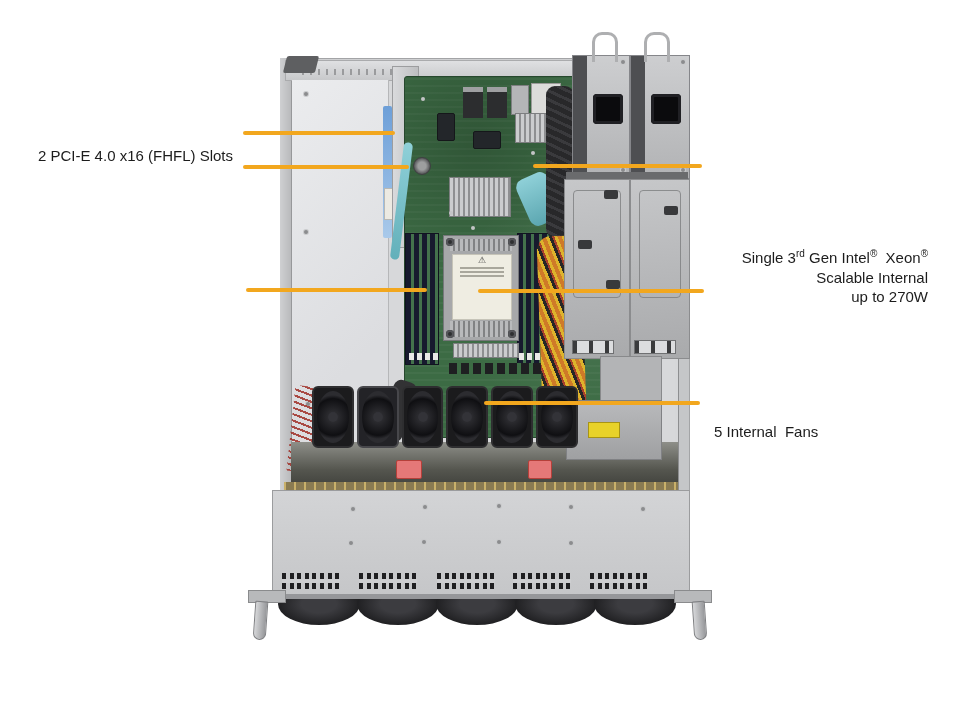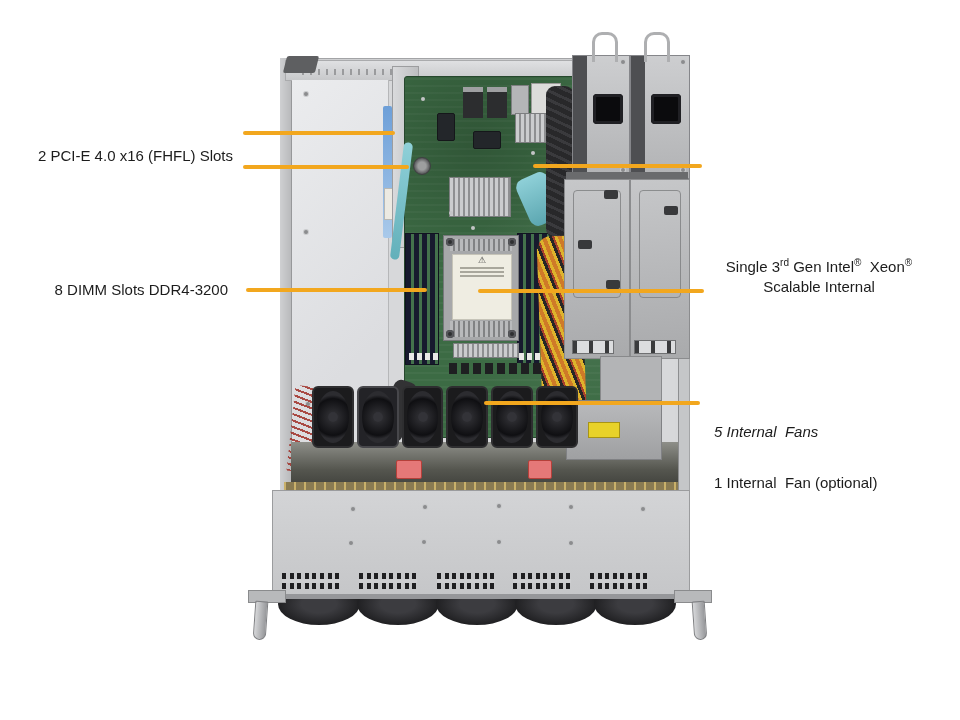--- a/index.html
+++ b/index.html
@@ -12,21 +12,21 @@
   #stage{position:relative;width:960px;height:720px;background:#fff;}
   .abs{position:absolute;}
 
   
   .lbl{position:absolute;font-size:15px;line-height:17px;color:var(--ink);white-space:pre;}
   #title-label{left:58px;top:68px;width:164px;text-align:center;font-style:italic;font-size:16px;}
   #lbl-fhfl{left:20px;top:123px;width:213px;text-align:right;margin-top:24px;}
   #lbl-lp{left:20px;top:158px;width:213px;text-align:right;}
   #lbl-m2{left:716px;top:157px;width:230px;text-align:left;}
   #lbl-dimm{left:18px;top:281px;width:210px;text-align:right;}
-  #lbl-cpu{left:710px;top:257px;width:218px;text-align:center;line-height:19.5px;white-space:normal;}
+  #lbl-cpu{left:710px;top:248px;width:218px;text-align:right;line-height:19.5px;white-space:normal;}
   #lbl-cpu .line{display:block;white-space:pre;}
   #lbl-fans{left:714px;top:389px;width:230px;text-align:left;}
   .sup{font-size:10px;vertical-align:super;line-height:0;}
 
   
   .cline{position:absolute;height:4px;background:var(--accent);border-radius:2px;z-index:50;}
   #line-fhfl{left:243px;top:131px;width:152px;}
   #line-lp{left:243px;top:165px;width:166px;}
   #line-m2{left:533px;top:164px;width:169px;}
   #line-dimm{left:246px;top:288px;width:181px;}
@@ -294,23 +294,22 @@
   <div class="ear-hook" id="ear-hook-r"></div>
 
   <div class="cline" id="line-fhfl"></div>
   <div class="cline" id="line-lp"></div>
   <div class="cline" id="line-m2"></div>
   <div class="cline" id="line-dimm"></div>
   <div class="cline" id="line-cpu"></div>
   <div class="cline" id="line-fans"></div>
 
   <div class="lbl" id="lbl-fhfl">2 PCI-E 4.0 x16 (FHFL) Slots</div>
-  <div class="lbl" id="lbl-dimm">8 DIMM Slots DDR4-3200</div>
   <div class="lbl" id="lbl-cpu">
     <span class="line"><span>Single 3</span><span class="sup">rd</span><span> Gen Intel</span><span class="sup">®</span><span>  Xeon</span><span class="sup">®</span></span>
     <span class="line">Scalable Internal</span>
+    <span class="line">up to 270W</span>
   </div>
   <div class="lbl" id="lbl-fans">
-    <span class="line" style="display:block;font-style:italic;">5 Internal  Fans</span>
-    <span class="line" style="display:block;">1 Internal  Fan (optional)</span>
+    <span class="line" style="display:block;">5 Internal  Fans</span>
   </div>
 
 </div>
 
 </body></html>

